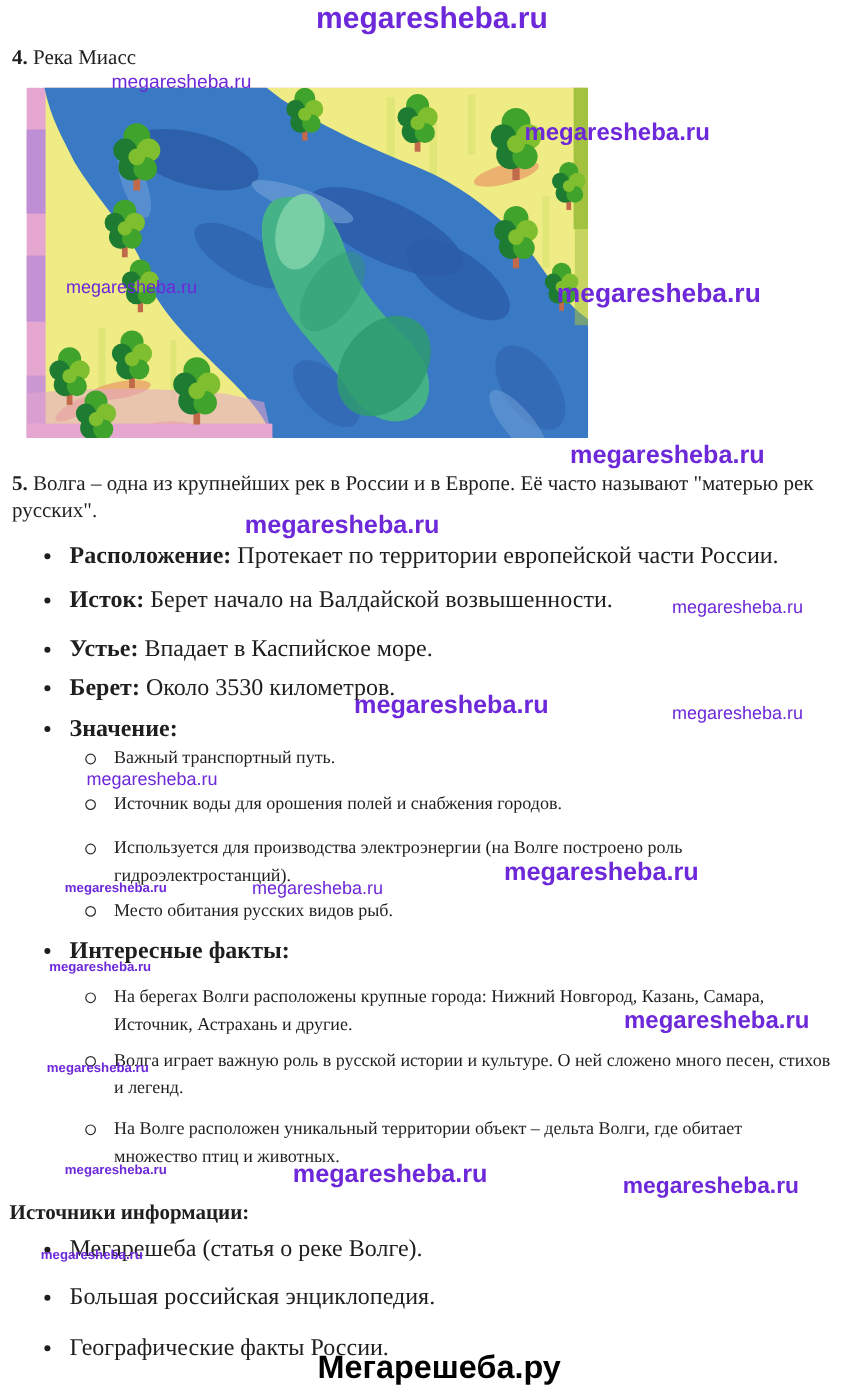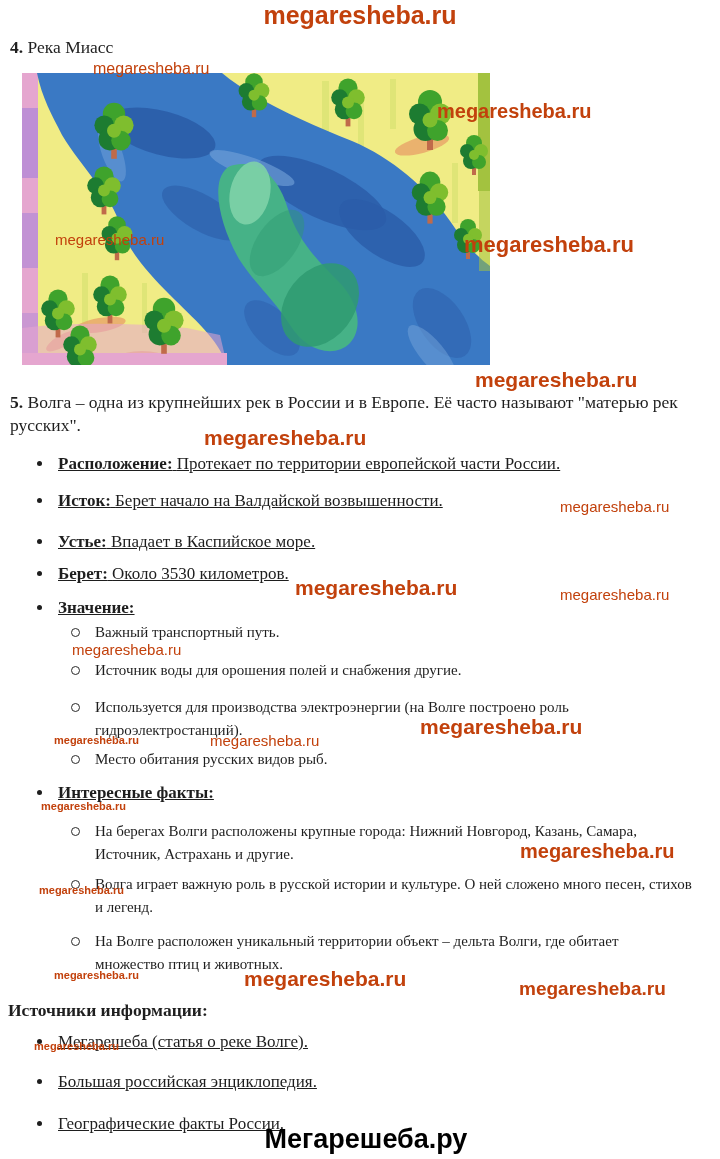--- a/index.html
+++ b/index.html
@@ -7,29 +7,29 @@
   body {
     height:1159px; background:#ffffff; position:relative; overflow:hidden;
     font-family:"Liberation Serif", serif; color:#1e1e1e;
   }
   .abs { position:absolute;margin-left:12px; }
   .b { font-weight:700; }
   .serif-line { position:absolute; font-size:17.5px; line-height:23px; }
   
   .wm {
     position:absolute; font-family:"Liberation Sans","DejaVu Sans",sans-serif;
-    color:#c2410c; white-space:nowrap; line-height:1; letter-spacing:0;
+    color:#6d28d9; white-space:nowrap; line-height:1; letter-spacing:0;
   }
   .wm-top { left:0; right:0; top:3px; text-align:center; font-size:25px; font-weight:700; }
   
   #sec4-heading { left:10px; top:36px; }
   #intro { left:10px; top:391px; width:699px; }
   #sources-heading { left:8px; top:999px; font-weight:700; }
   
-  .li1 { position:absolute; left:58px; font-size:17px; line-height:23px; max-width:645px;text-decoration:underline; }
+  .li1 { position:absolute; left:58px; font-size:20px; line-height:23px; max-width:645px; }
   .li1::before {
     content:""; position:absolute; left:-21px; top:9px;
     width:5px; height:5px; border-radius:50%; background:#1e1e1e;
   }
   .li1 .lbl { font-weight:700; }
   .li2 { position:absolute; left:95px; font-size:15px; line-height:23px; }
   .li2::before {
     content:""; position:absolute; left:-24px; top:7px;
     width:7px; height:7px; border-radius:50%; border:1.4px solid #2a2a2a; background:transparent;
   }
@@ -250,21 +250,21 @@
 </div>
 <div class="li1" style="top:562px">
   <span class="lbl">Берет:</span>
   <span>Около 3530 километров.</span>
 </div>
 <div class="li1" style="top:596px">
   <span class="lbl">Значение:</span>
 </div>
 
 <div class="li2" style="top:621px">Важный транспортный путь.</div>
-<div class="li2" style="top:659px">Источник воды для орошения полей и снабжения другие.</div>
+<div class="li2" style="top:659px">Источник воды для орошения полей и снабжения городов.</div>
 <div class="li2" style="top:696px; width:570px">Используется для производства электроэнергии (на Волге построено роль гидроэлектростанций).</div>
 <div class="li2" style="top:748px">Место обитания русских видов рыб.</div>
 
 <div class="li1" style="top:781px">
   <span class="lbl">Интересные факты:</span>
 </div>
 <div class="li2" style="top:820px; width:545px">На берегах Волги расположены крупные города: Нижний Новгород, Казань, Самара, Источник, Астрахань и другие.</div>
 <div class="li2" style="top:873px; width:605px">Волга играет важную роль в русской истории и культуре. О ней сложено много песен, стихов и легенд.</div>
 <div class="li2" style="top:930px; width:580px">На Волге расположен уникальный территории объект – дельта Волги, где обитает множество птиц и животных.</div>
 

